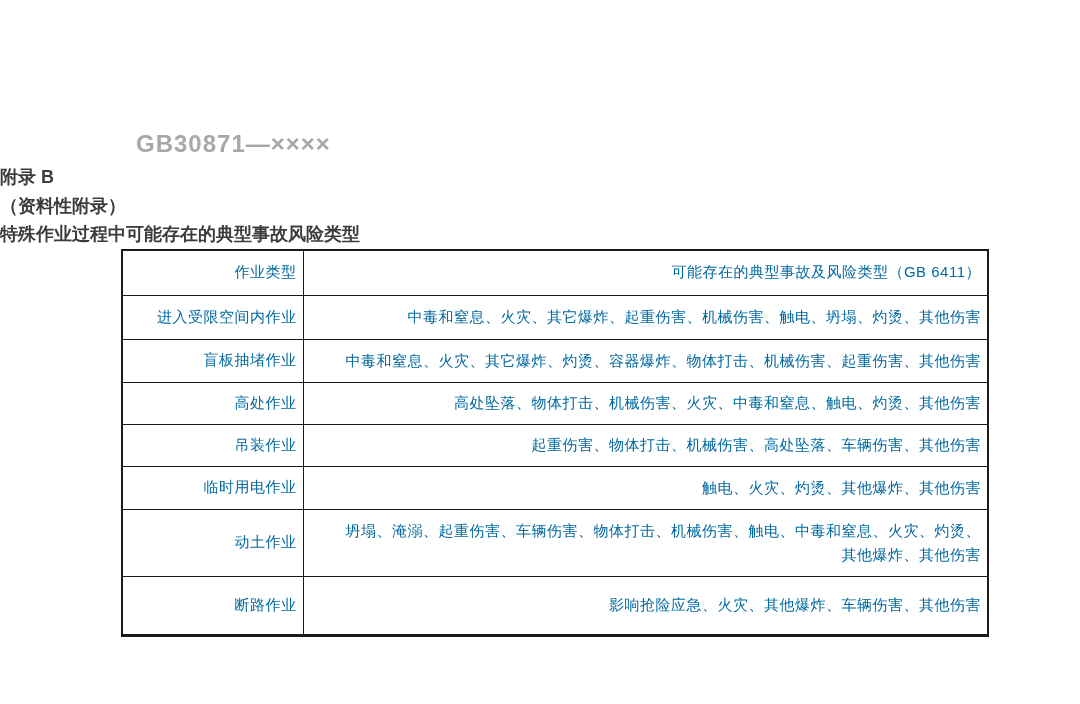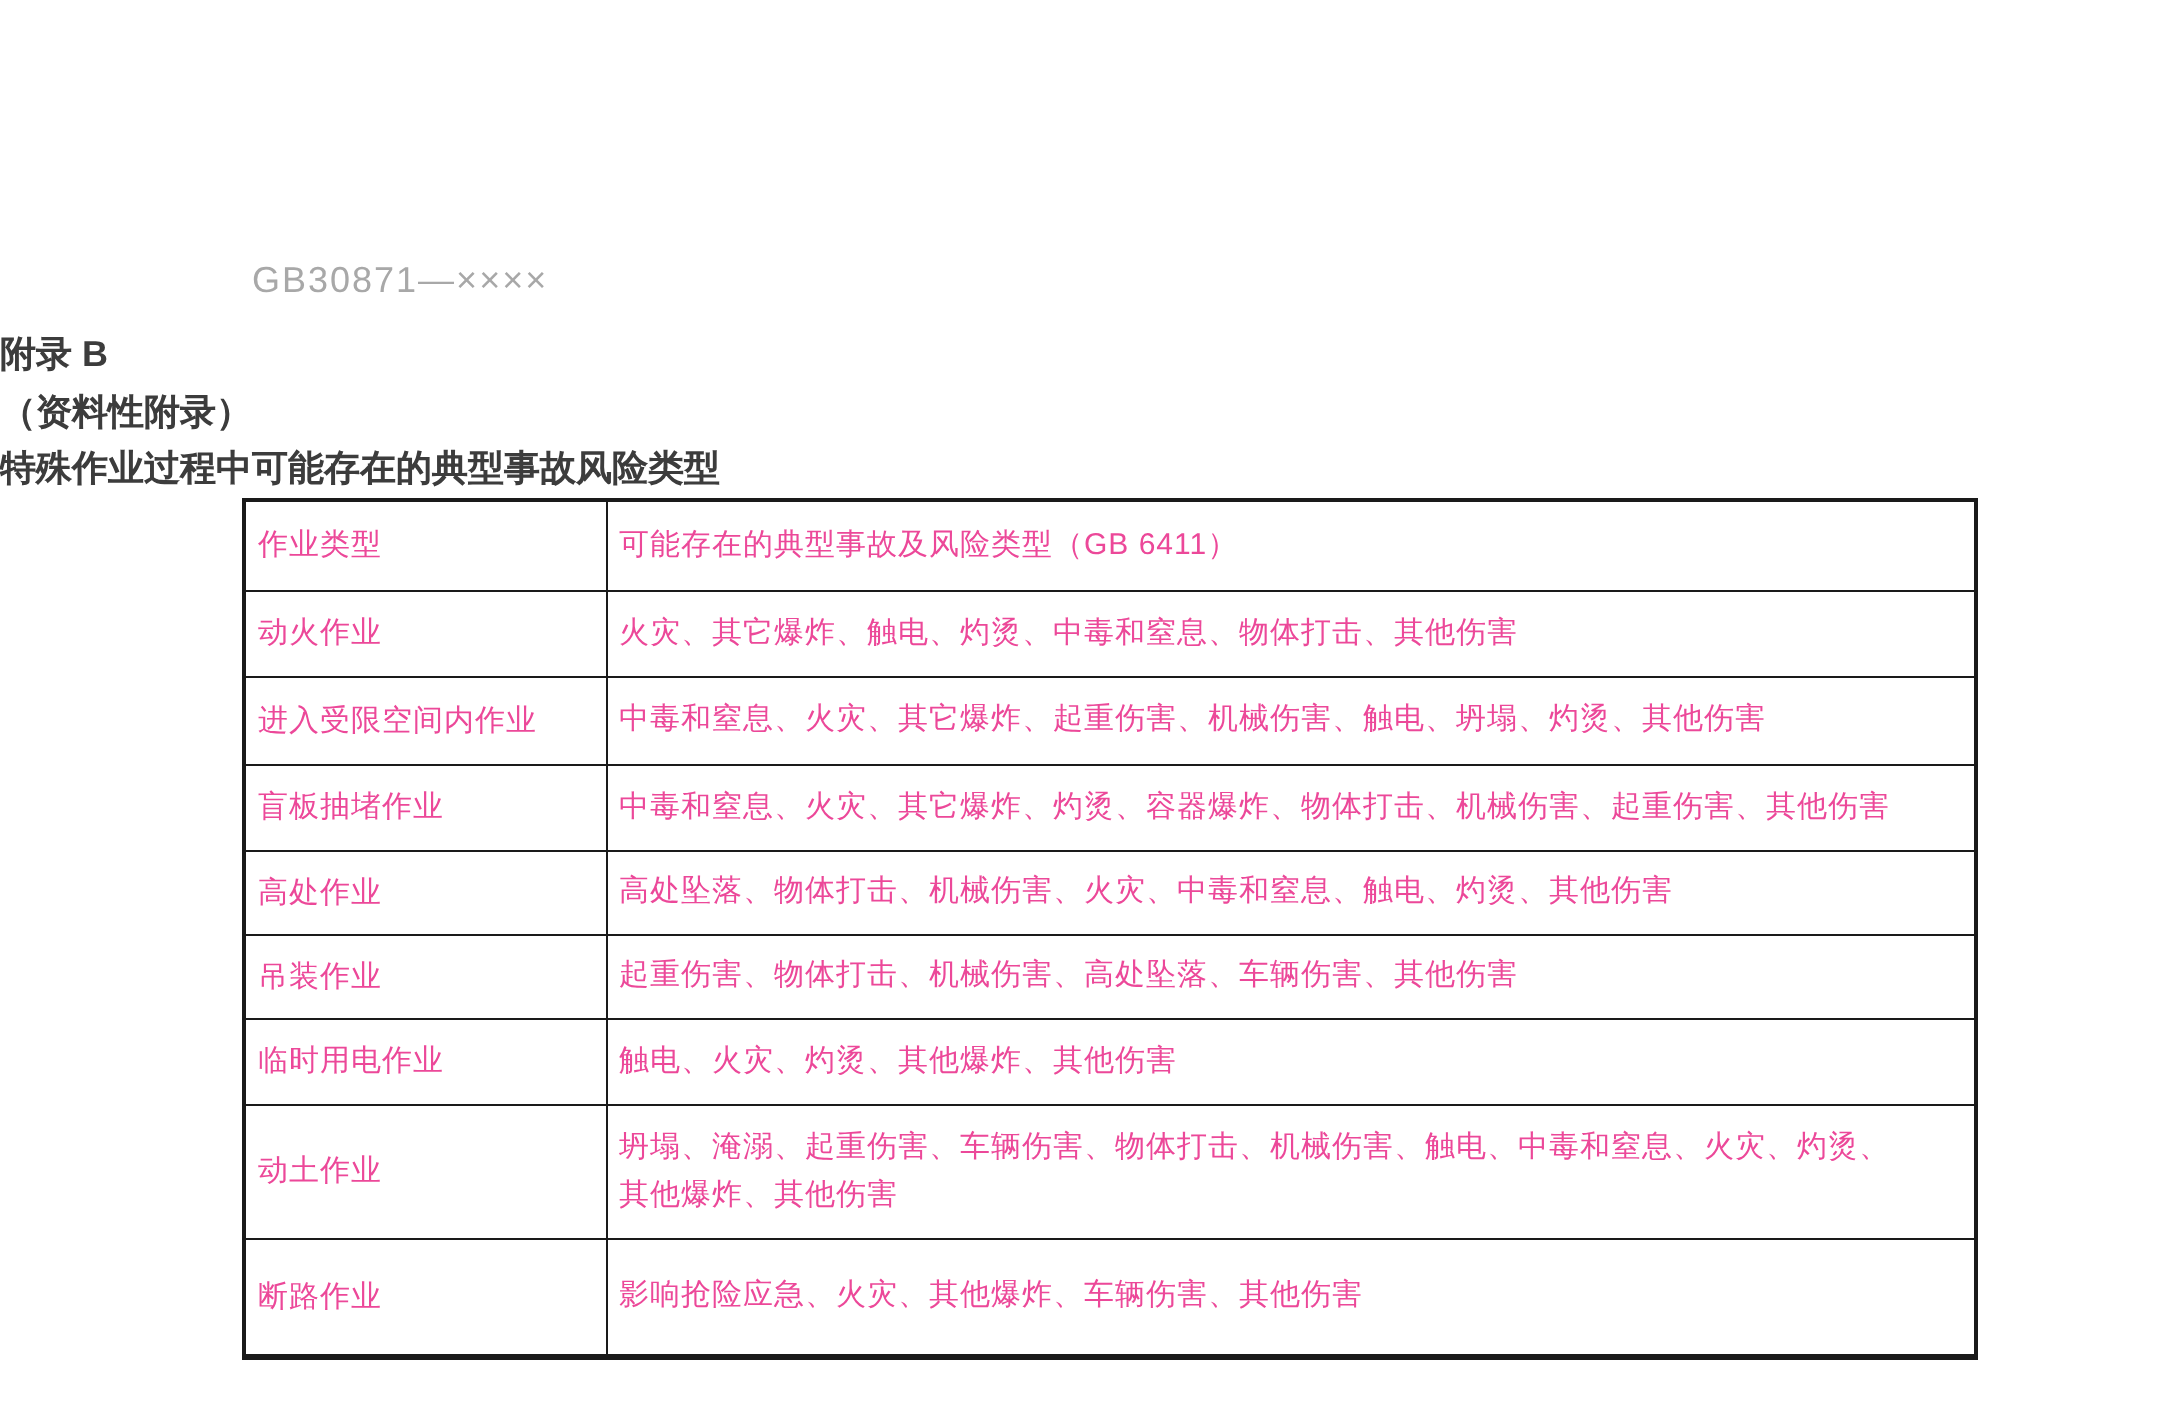--- a/index.html
+++ b/index.html
@@ -15,25 +15,25 @@
     overflow: hidden;
   }
   .page {
     position: absolute;
     inset: 0;
     background: #ffffff;
   }
   .doc-number {
     position: absolute;
     top: 130px;
-    left: 126px;
-    font-size: 18px;
+    left: 136px;
+    font-size: 24px;
     letter-spacing: 1px;
     color: #a8a8a8;
-    font-weight: 400;
+    font-weight: 700;
   }
   .title-block {
     position: absolute;
     top: 163px;
     left: 0;
     width: 1070px;
     text-align: left;
     color: #3c3c3c;
     font-size: 18px;
     font-weight: 700;
@@ -44,25 +44,25 @@
     top: 249px;
     left: 121px;
     width: 868px;
     border-collapse: collapse;
     table-layout: fixed;
     border: 2.5px solid #1a1a1a;
     border-bottom-width: 3px;
   }
   .risk-table td, .risk-table th {
     border: 1.5px solid #1a1a1a;
-    text-align: left;
+    text-align: right;
     vertical-align: middle;
     font-size: 15px;
     font-weight: 500;
-    color: #ec4899;
+    color: #0369a1;
     padding: 2px 6px;
     letter-spacing: 0.5px;
   }
   .risk-table .risk-cell {
     white-space: pre-line;
     line-height: 24px;
   }
   tr.row-header { height: 45px; }
   tr.row-0 { height: 43px; }
   tr.row-1 { height: 44px; padding-left: 16px; }
@@ -89,24 +89,20 @@
   <table class="risk-table">
     <colgroup>
       <col style="width:181px">
       <col>
     </colgroup>
     <tbody>
       <tr class="row-header">
         <td>作业类型</td>
         <td>可能存在的典型事故及风险类型（GB 6411）</td>
       </tr>
-      <tr class="row-0">
-        <td>动火作业</td>
-        <td class="risk-cell">火灾、其它爆炸、触电、灼烫、中毒和窒息、物体打击、其他伤害</td>
-      </tr>
       <tr class="row-1">
         <td>进入受限空间内作业</td>
         <td class="risk-cell">中毒和窒息、火灾、其它爆炸、起重伤害、机械伤害、触电、坍塌、灼烫、其他伤害</td>
       </tr>
       <tr class="row-2">
         <td>盲板抽堵作业</td>
         <td class="risk-cell">中毒和窒息、火灾、其它爆炸、灼烫、容器爆炸、物体打击、机械伤害、起重伤害、其他伤害</td>
       </tr>
       <tr class="row-3">
         <td>高处作业</td>

